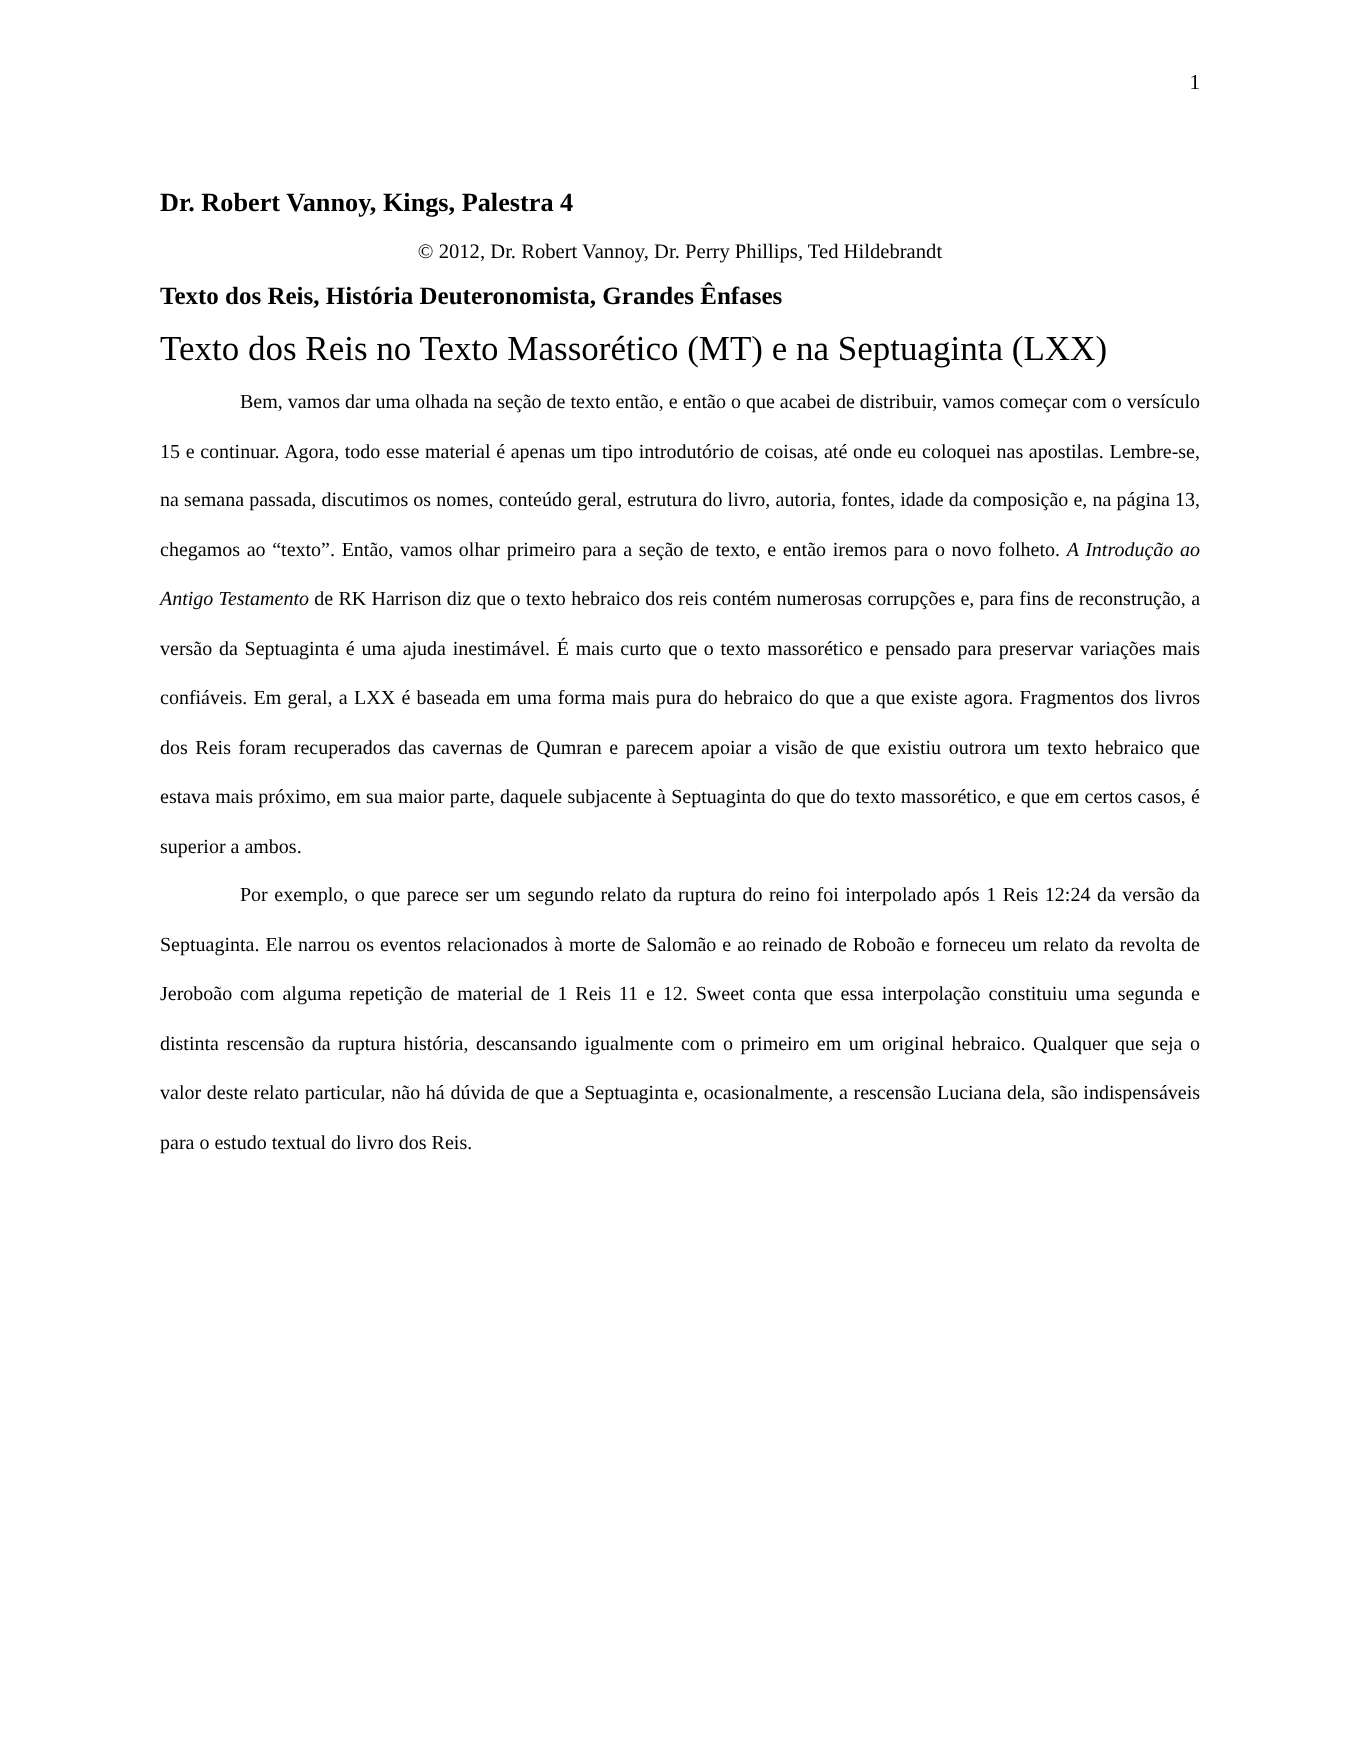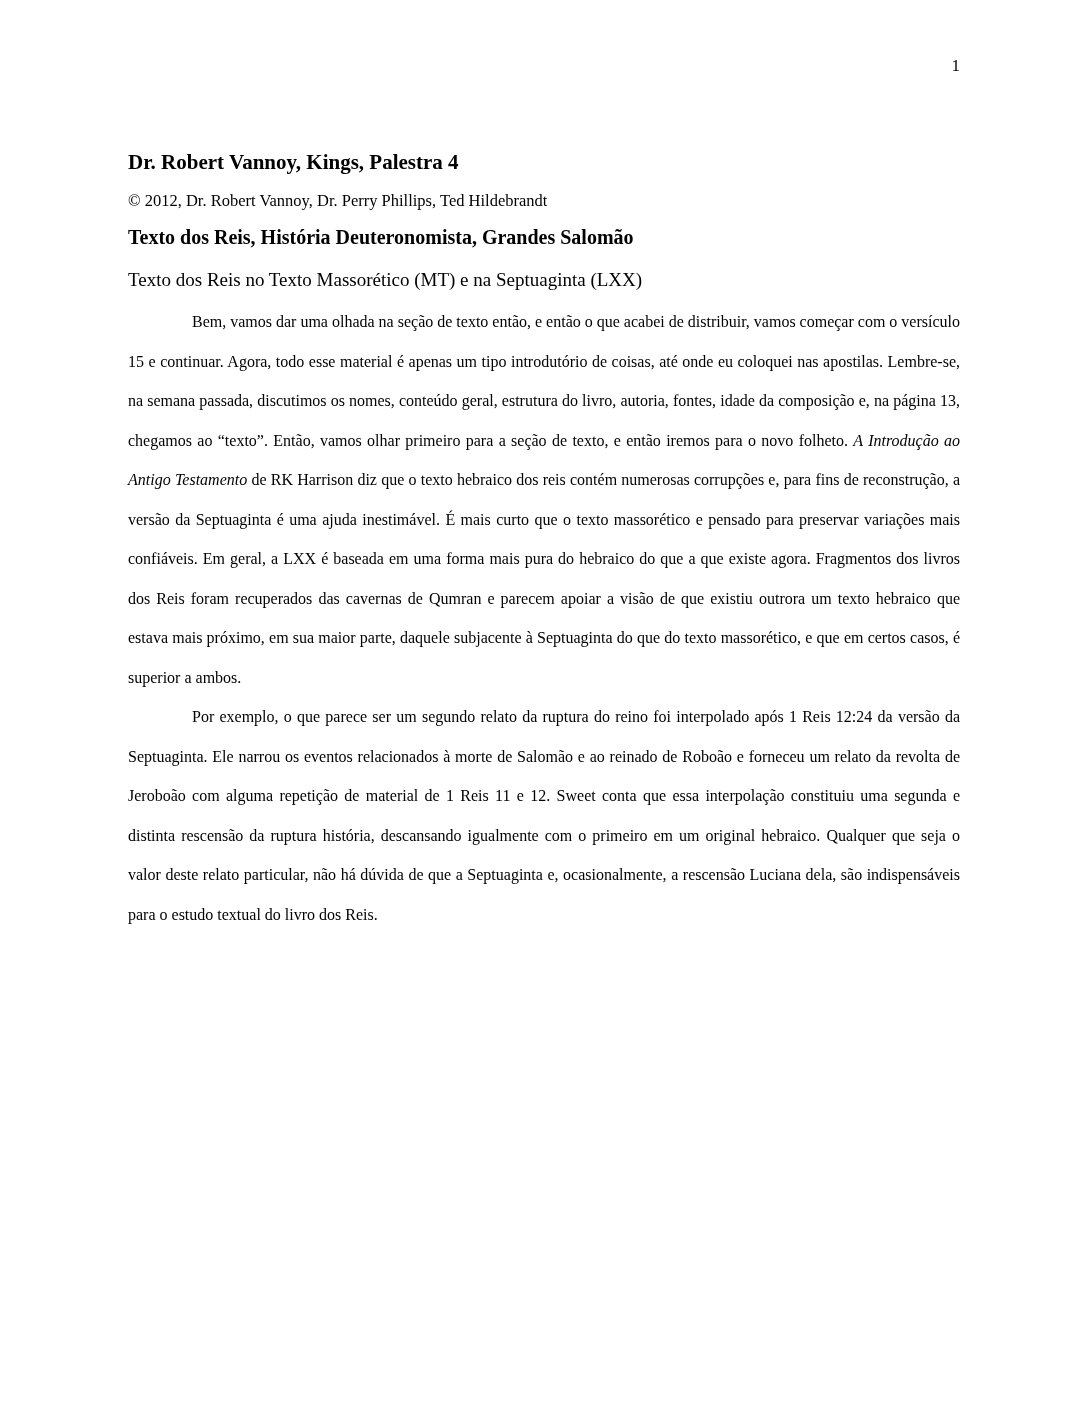--- a/index.html
+++ b/index.html
@@ -24,30 +24,31 @@
   .doc-title {
     margin-top: 72px;
     font-size: 21px;
     font-weight: bold;
     line-height: 28px;
   }
   .copyright {
     margin-top: 14px;
     font-size: 16.5px;
     line-height: 22px;
+    text-align: center;
   }
   .doc-heading {
     margin-top: 11px;
     font-size: 20px;
     font-weight: bold;
     line-height: 28px;
   }
   .doc-subheading {
     margin-top: 15px;
-    font-size: 19px;
+    font-size: 28px;
     font-weight: normal;
     line-height: 28px;
   }
   .body-text {
     margin-top: 8px;
   }
   .para {
     font-size: 16px;
     line-height: 39.5px;
     text-align: justify;
@@ -62,21 +63,21 @@
 <body>
 
 <div class="page">
 
   <div class="page-number">1</div>
 
   <h1 class="doc-title">Dr. Robert Vannoy, Kings, Palestra 4</h1>
 
   <div class="copyright">© 2012, Dr. Robert Vannoy, Dr. Perry Phillips, Ted Hildebrandt</div>
 
-  <h2 class="doc-heading">Texto dos Reis, História Deuteronomista, Grandes Salomão</h2>
+  <h2 class="doc-heading">Texto dos Reis, História Deuteronomista, Grandes Ênfases</h2>
 
   <div class="doc-subheading">Texto dos Reis no Texto Massorético (MT) e na Septuaginta (LXX)</div>
 
   <div class="body-text">
 
     <p class="para"><span>Bem, vamos dar uma olhada na seção de texto então, e então o que acabei de distribuir, vamos começar com o versículo 15 e continuar. Agora, todo esse material é apenas um tipo introdutório de coisas, até onde eu coloquei nas apostilas. Lembre-se, na semana passada, discutimos os nomes, conteúdo geral, estrutura do livro, autoria, fontes, idade da composição e, na página 13, chegamos ao “texto”. Então, vamos olhar primeiro para a seção de texto, e então iremos para o novo folheto. </span><span class="italic">A Introdução ao Antigo Testamento</span><span> de RK Harrison diz que o texto hebraico dos reis contém numerosas corrupções e, para fins de reconstrução, a versão da Septuaginta é uma ajuda inestimável. É mais curto que o texto massorético e pensado para preservar variações mais confiáveis. Em geral, a LXX é baseada em uma forma mais pura do hebraico do que a que existe agora. Fragmentos dos livros dos Reis foram recuperados das cavernas de Qumran e parecem apoiar a visão de que existiu outrora um texto hebraico que estava mais próximo, em sua maior parte, daquele subjacente à Septuaginta do que do texto massorético, e que em certos casos, é superior a ambos.</span></p>
 
     <p class="para">Por exemplo, o que parece ser um segundo relato da ruptura do reino foi interpolado após 1 Reis 12:24 da versão da Septuaginta. Ele narrou os eventos relacionados à morte de Salomão e ao reinado de Roboão e forneceu um relato da revolta de Jeroboão com alguma repetição de material de 1 Reis 11 e 12. Sweet conta que essa interpolação constituiu uma segunda e distinta rescensão da ruptura história, descansando igualmente com o primeiro em um original hebraico. Qualquer que seja o valor deste relato particular, não há dúvida de que a Septuaginta e, ocasionalmente, a rescensão Luciana dela, são indispensáveis para o estudo textual do livro dos Reis.</p>
 
 

